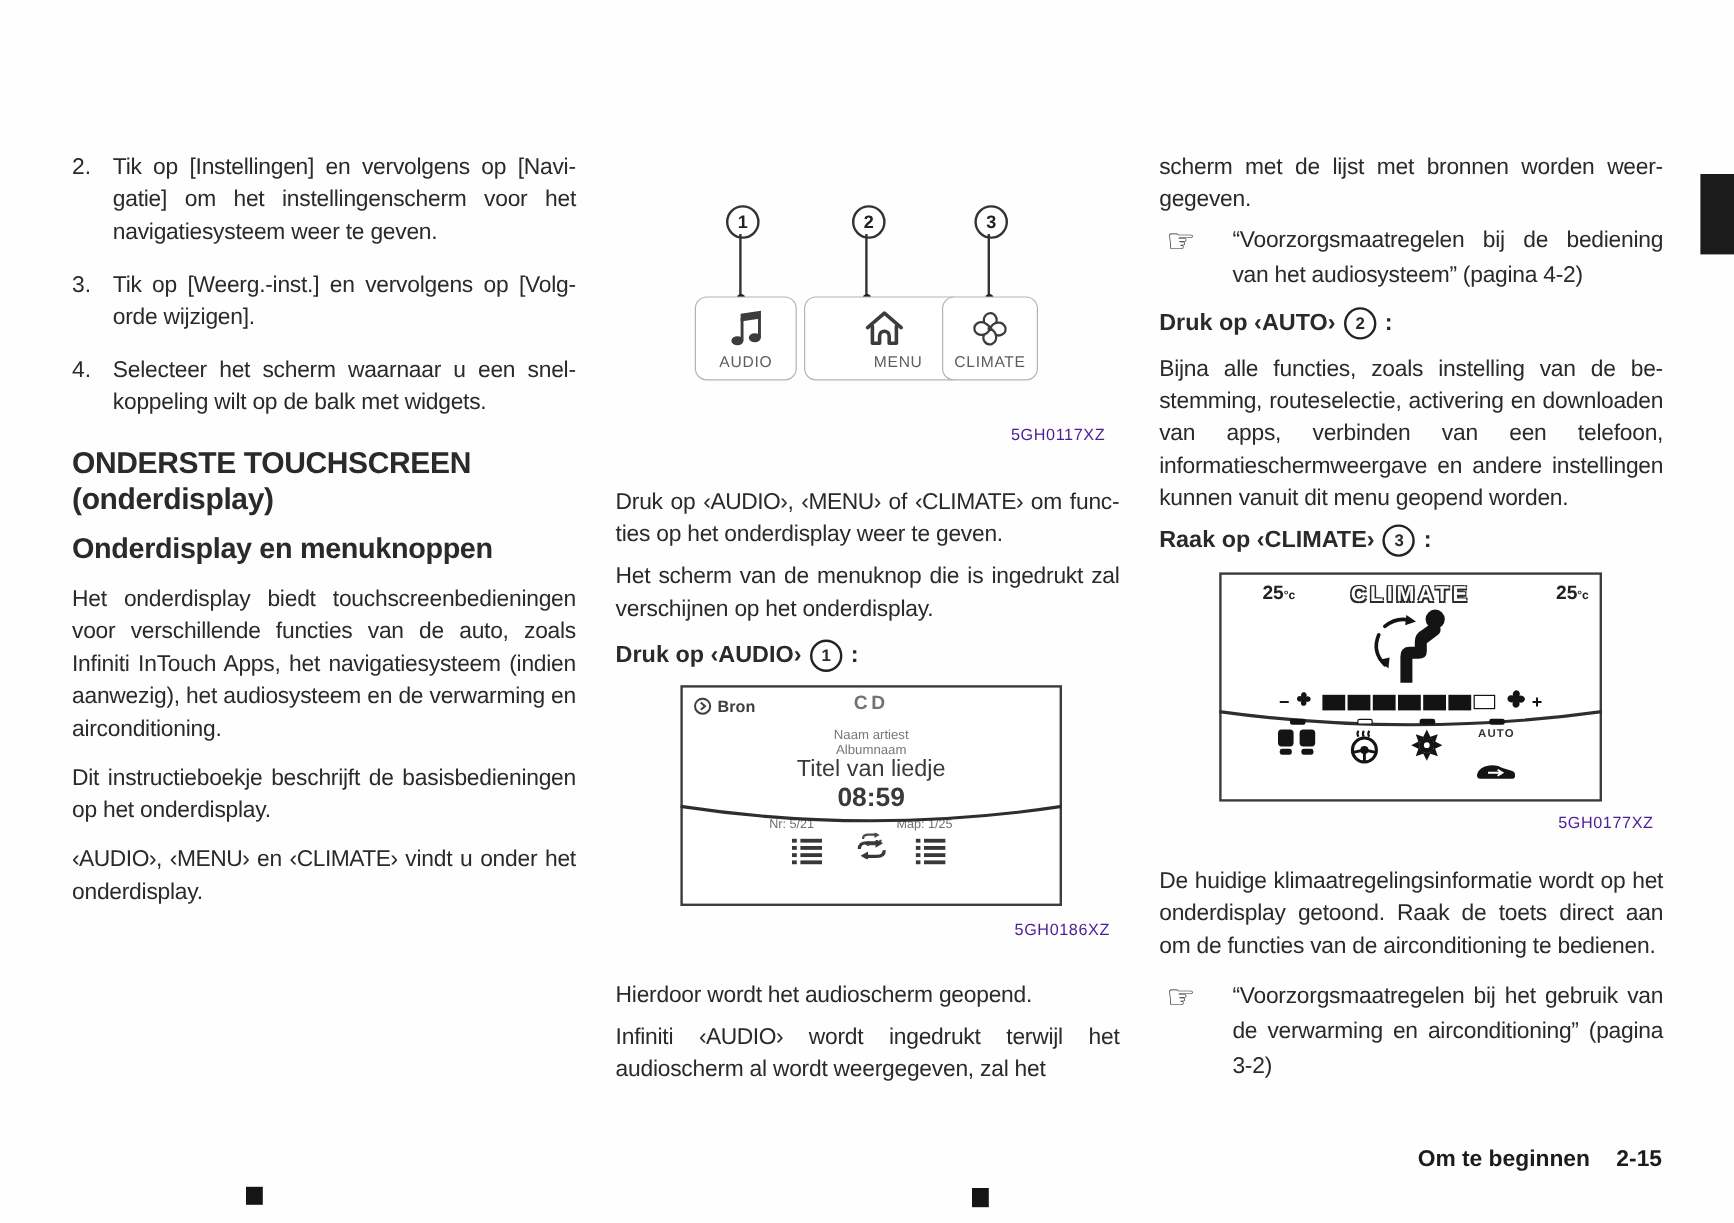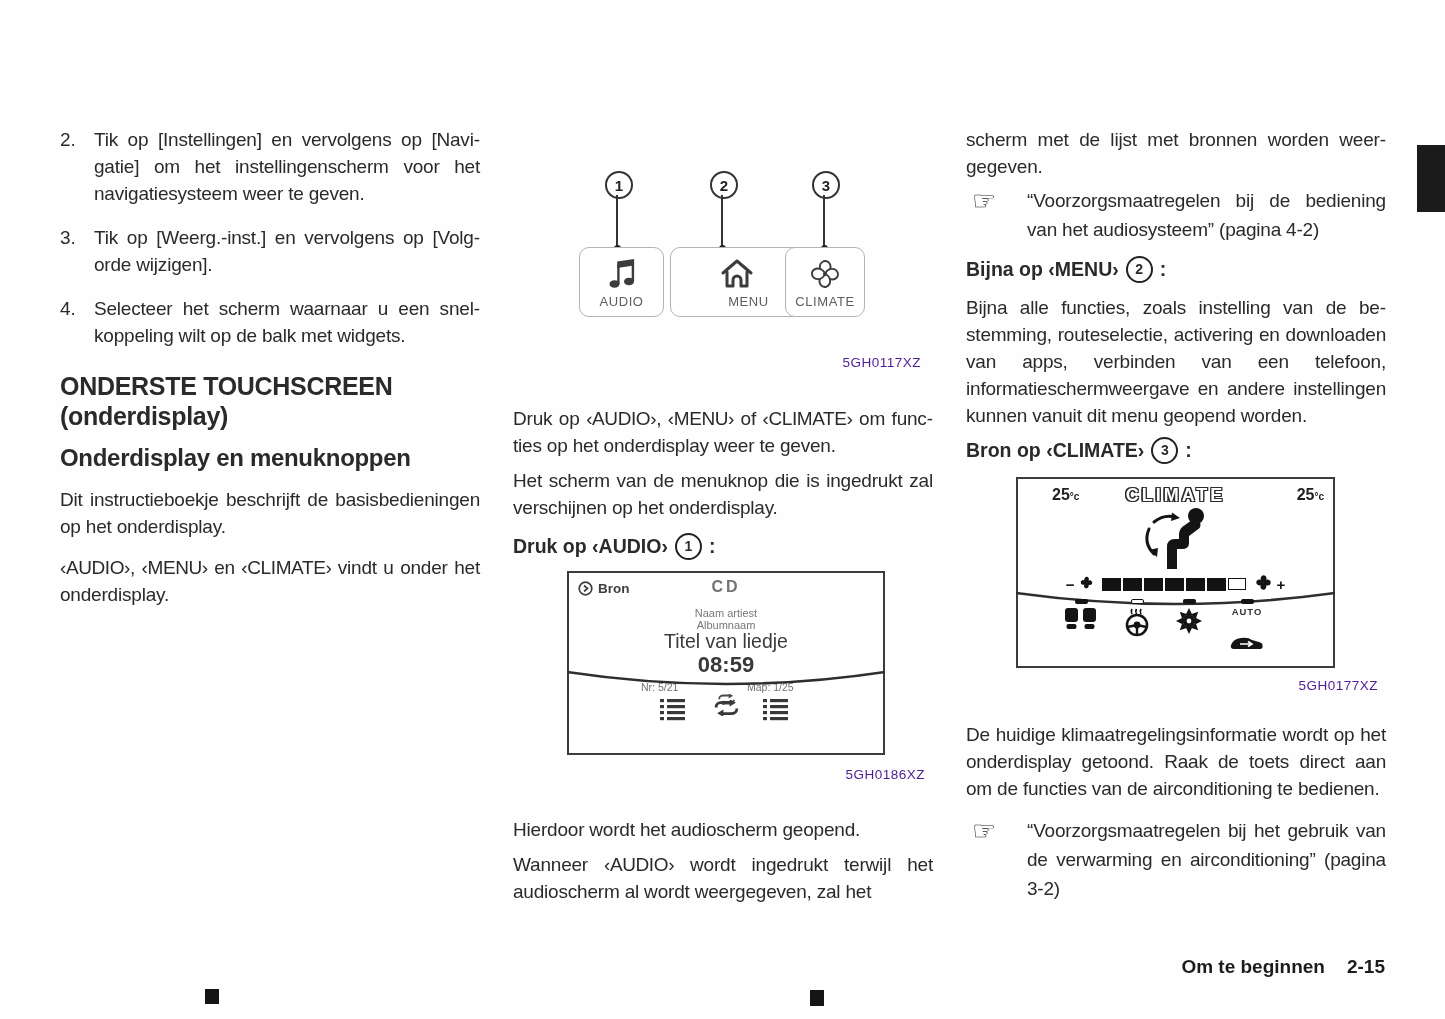--- a/index.html
+++ b/index.html
@@ -92,20 +92,21 @@
     <div class="list-item">
       <span class="num">3.</span>
       <span class="txt">Tik op [Weerg.-inst.] en vervolgens op [Volg­orde wijzigen].</span>
     </div>
     <div class="list-item">
       <span class="num">4.</span>
       <span class="txt">Selecteer het scherm waarnaar u een snel­koppeling wilt op de balk met widgets.</span>
     </div>
     <h1 class="sec">ONDERSTE TOUCHSCREEN (onderdisplay)</h1>
     <h2 class="sub">Onderdisplay en menuknoppen</h2>
+    <p>Het onderdisplay biedt touchscreen­bedieningen voor verschillende functies van de auto, zoals Infiniti InTouch Apps, het navigatie­systeem (indien aanwezig), het audiosysteem en de verwarming en airconditioning.</p>
     <p>Dit instructieboekje beschrijft de basis­bedieningen op het onderdisplay.</p>
     <p><span class="bseg">‹AUDIO›</span><span>, </span><span class="bseg">‹MENU›</span><span> en </span><span class="bseg">‹CLIMATE›</span><span> vindt u onder het onderdisplay.</span></p>
   </div>
 
   <div class="col col-mid">
 
     <div class="figA">
       <div class="circ-num" style="left:92px;top:45px;">1</div>
       <div class="circ-num" style="left:197px;top:45px;">2</div>
       <div class="circ-num" style="left:299px;top:45px;">3</div>
@@ -217,40 +218,40 @@
           <rect x="0" y="13" width="4" height="3.2"></rect>
             <rect x="7" y="13" width="18" height="3.2"></rect>
           <rect x="0" y="19" width="4" height="3.2"></rect>
             <rect x="7" y="19" width="18" height="3.2"></rect>
         </svg>
       </span>
     </div>
     <div class="caption cap-after">5GH0186XZ</div>
 
     <p style="margin-bottom:8px;">Hierdoor wordt het audioscherm geopend.</p>
-    <p><span>Wanneer </span><span class="bseg">‹AUDIO›</span><span> wordt ingedrukt terwijl het audioscherm al wordt weergegeven, zal het</span></p>
+    <p><span>Infiniti </span><span class="bseg">‹AUDIO›</span><span> wordt ingedrukt terwijl het audioscherm al wordt weergegeven, zal het</span></p>
   </div>
 
   <div class="col col-right">
     <p style="margin-bottom:6px;">scherm met de lijst met bronnen worden weer­gegeven.</p>
 
     <div class="ref">
       <span class="hand">☞</span>
       <div class="rtxt">“Voorzorgsmaatregelen bij de bediening van het audiosysteem” (pagina 4-2)</div>
     </div>
 
     <h3 class="cmd">
-      <span>Bijna op ‹MENU›</span>
+      <span>Druk op ‹AUTO›</span>
       <span class="circ-inline">2</span>
       <span>:</span>
     </h3>
     <p style="margin-bottom:6px;">Bijna alle functies, zoals instelling van de be­stemming, routeselectie, activering en down­loaden van apps, verbinden van een telefoon, informatieschermweergave en andere instellin­gen kunnen vanuit dit menu geopend worden.</p>
 
     <h3 class="cmd" style="margin-bottom:12px;">
-      <span>Bron op ‹CLIMATE›</span>
+      <span>Raak op ‹CLIMATE›</span>
       <span class="circ-inline">3</span>
       <span>:</span>
     </h3>
 
     <div class="figC">
       <span class="temp tl">
         <span>25</span><span class="unit">°c</span>
       </span>
       <div class="ctitle">CLIMATE</div>
       <span class="temp tr">

